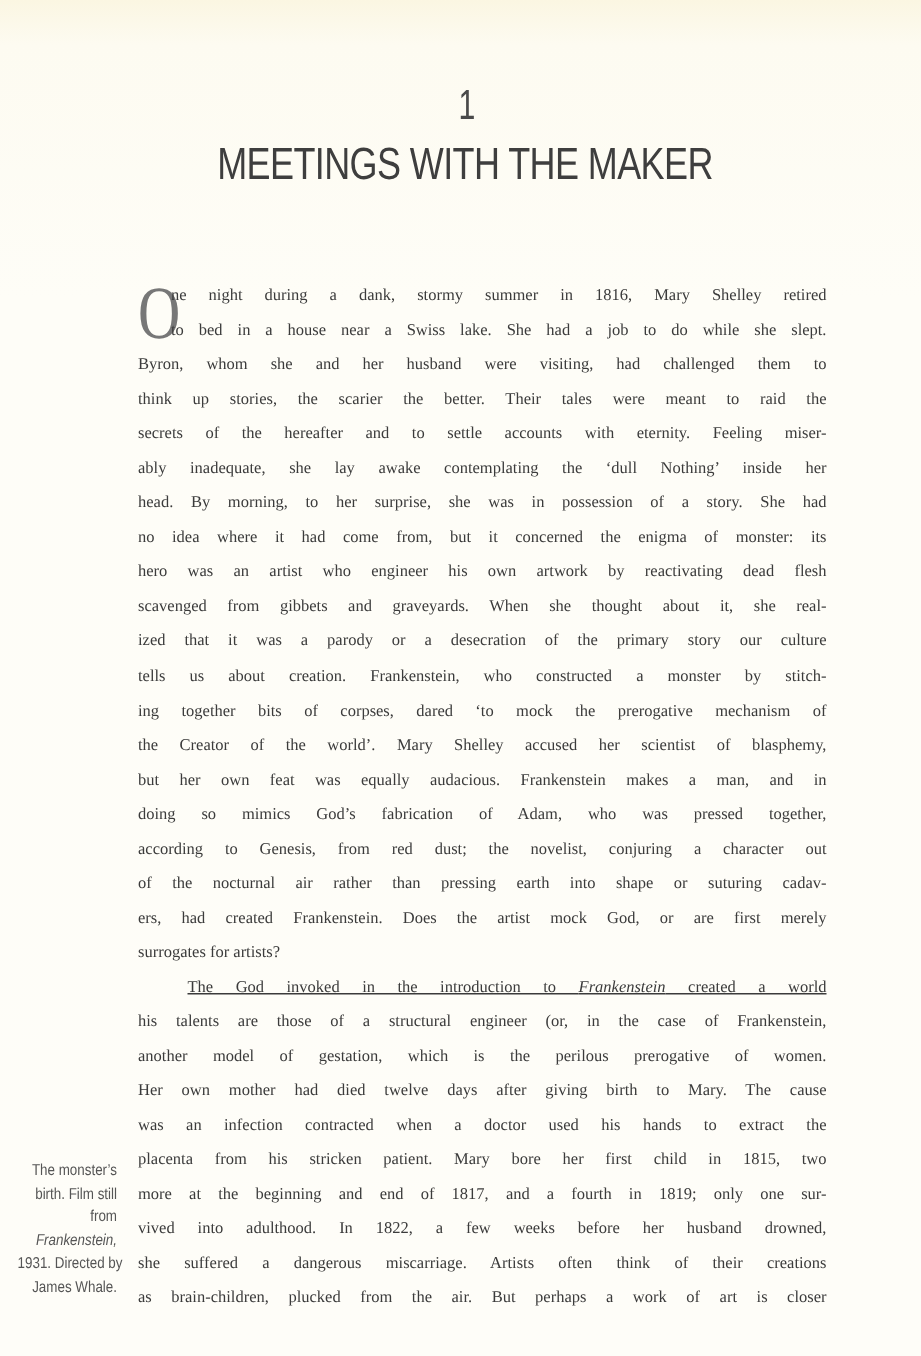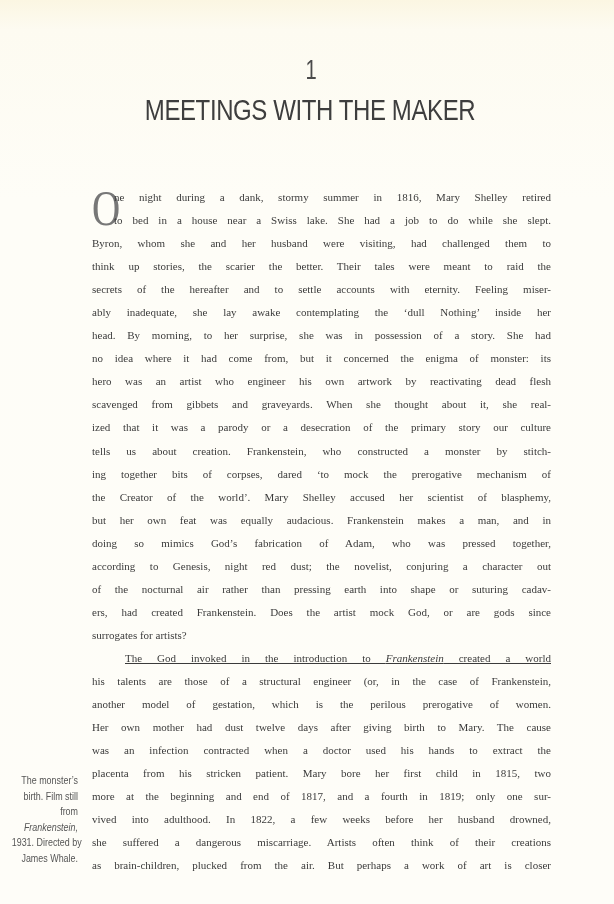--- a/index.html
+++ b/index.html
@@ -79,29 +79,29 @@
     <span class="line">head. By morning, to her surprise, she was in possession of a story. She had</span>
     <span class="line">no idea where it had come from, but it concerned the enigma of monster: its</span>
     <span class="line">hero was an artist who engineer his own artwork by reactivating dead flesh</span>
     <span class="line">scavenged from gibbets and graveyards. When she thought about it, she real-</span>
     <span class="line">ized that it was a parody or a desecration of the primary story our culture</span>
     <span class="line">tells us about creation. Frankenstein, who constructed a monster by stitch-</span>
     <span class="line">ing together bits of corpses, dared ‘to mock the prerogative mechanism of</span>
     <span class="line">the Creator of the world’. Mary Shelley accused her scientist of blasphemy,</span>
     <span class="line">but her own feat was equally audacious. Frankenstein makes a man, and in</span>
     <span class="line">doing so mimics God’s fabrication of Adam, who was pressed together,</span>
-    <span class="line">according to Genesis, night red dust; the novelist, conjuring a character out</span>
+    <span class="line">according to Genesis, from red dust; the novelist, conjuring a character out</span>
     <span class="line">of the nocturnal air rather than pressing earth into shape or suturing cadav-</span>
-    <span class="line">ers, had created Frankenstein. Does the artist mock God, or are gods since</span>
+    <span class="line">ers, had created Frankenstein. Does the artist mock God, or are first merely</span>
     <span class="line last">surrogates for artists?</span>
 
     <span class="line indent"><span>The God invoked in the introduction to </span><em>Frankenstein</em><span> created a world</span></span>
     <span class="line">his talents are those of a structural engineer (or, in the case of Frankenstein,</span>
     <span class="line">another model of gestation, which is the perilous prerogative of women.</span>
-    <span class="line">Her own mother had dust twelve days after giving birth to Mary. The cause</span>
+    <span class="line">Her own mother had died twelve days after giving birth to Mary. The cause</span>
     <span class="line">was an infection contracted when a doctor used his hands to extract the</span>
     <span class="line">placenta from his stricken patient. Mary bore her first child in 1815, two</span>
     <span class="line">more at the beginning and end of 1817, and a fourth in 1819; only one sur-</span>
     <span class="line">vived into adulthood. In 1822, a few weeks before her husband drowned,</span>
     <span class="line">she suffered a dangerous miscarriage. Artists often think of their creations</span>
     <span class="line">as brain-children, plucked from the air. But perhaps a work of art is closer</span>
 
   </div>
 
   <div class="caption">

